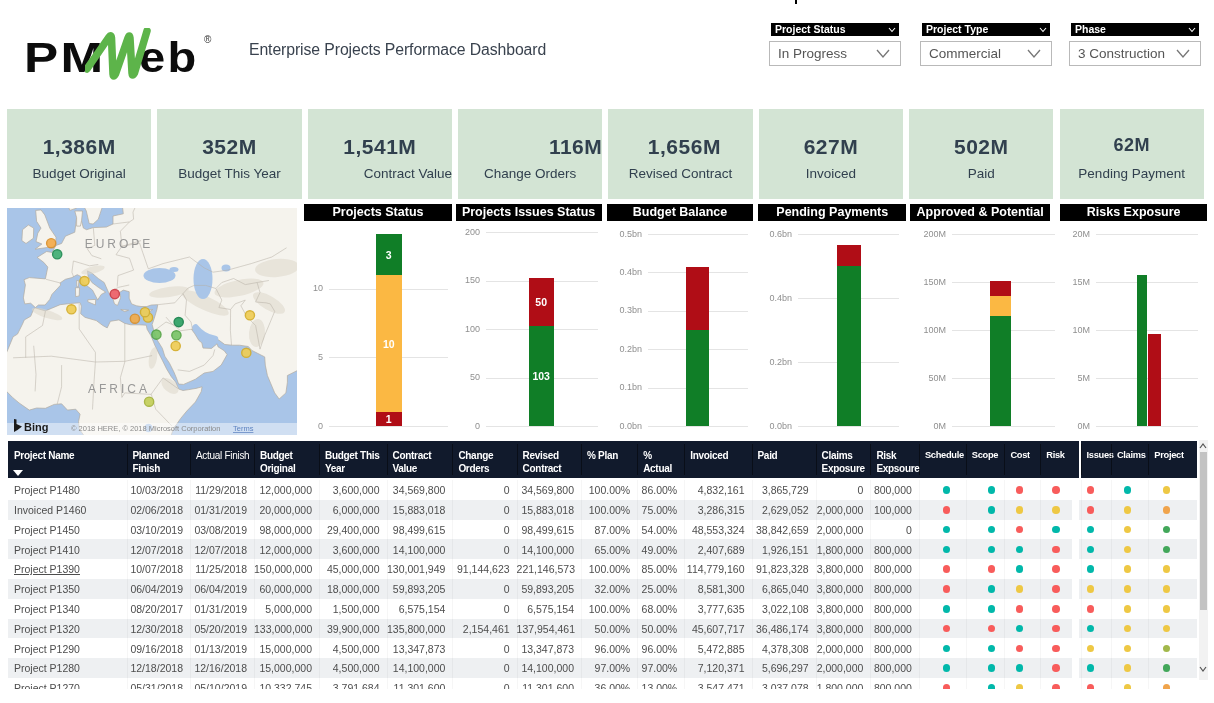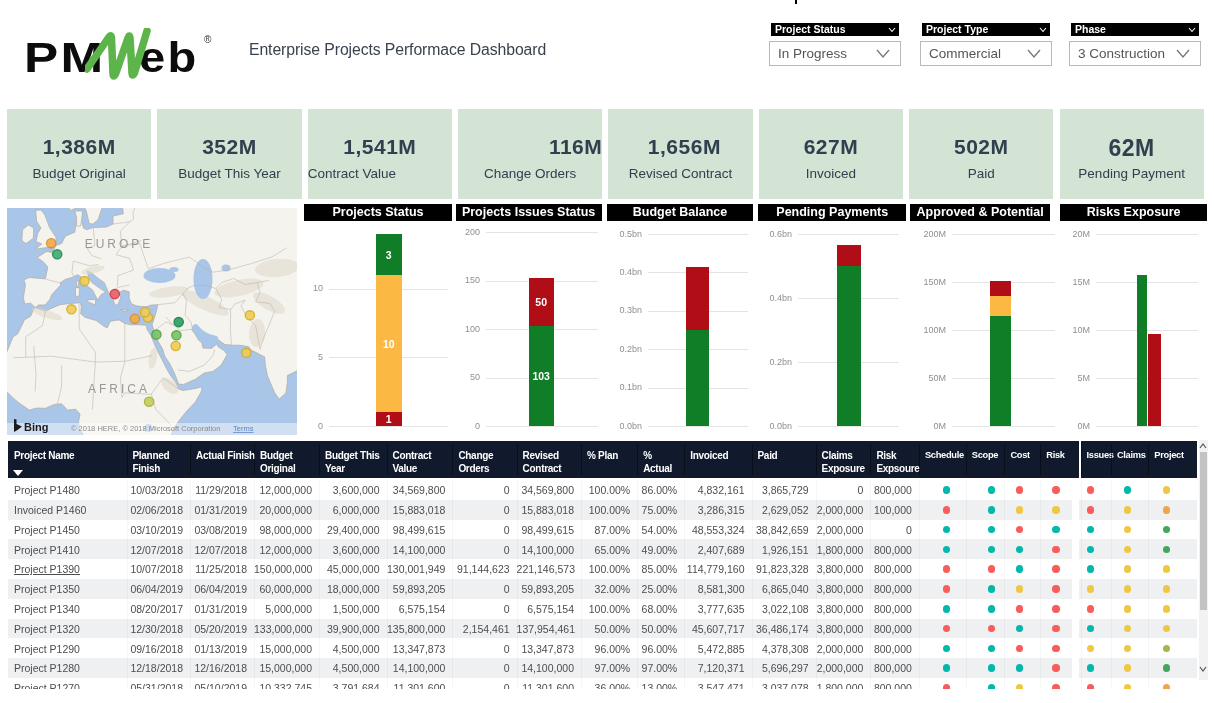--- a/index.html
+++ b/index.html
@@ -40,35 +40,35 @@
     <path d="M1,1 L7,8 L13,1" fill="none" stroke="#777" stroke-width="1.3"></path>
   </svg>
 <div style="left:7.0px;top:109px;width:144.3px;height:90px;background:#d3e4d4;"></div>
 <div style="left:7.0px;top:135px;width:144.3px;height:24px;font-size:21px;font-weight:bold;color:#31404e;text-align:center;letter-spacing:0.5px;">1,386M</div>
 <div style="left:7.0px;top:166px;width:144.3px;height:18px;font-size:13.5px;color:#31404e;text-align:center;">Budget Original</div>
 <div style="left:157.3px;top:109px;width:144.3px;height:90px;background:#d3e4d4;"></div>
 <div style="left:157.3px;top:135px;width:144.3px;height:24px;font-size:21px;font-weight:bold;color:#31404e;text-align:center;letter-spacing:0.5px;">352M</div>
 <div style="left:157.3px;top:166px;width:144.3px;height:18px;font-size:13.5px;color:#31404e;text-align:center;">Budget This Year</div>
 <div style="left:307.7px;top:109px;width:144.3px;height:90px;background:#d3e4d4;"></div>
 <div style="left:307.7px;top:135px;width:144.3px;height:24px;font-size:21px;font-weight:bold;color:#31404e;text-align:center;letter-spacing:0.5px;">1,541M</div>
-<div style="left:307.7px;top:166px;width:144.3px;height:18px;font-size:13.5px;color:#31404e;text-align:left;">Contract Value</div>
+<div style="left:307.7px;top:166px;width:144.3px;height:18px;font-size:13.5px;color:#31404e;text-align:right;">Contract Value</div>
 <div style="left:458.0px;top:109px;width:144.3px;height:90px;background:#d3e4d4;"></div>
 <div style="left:458.0px;top:135px;width:144.3px;height:24px;font-size:21px;font-weight:bold;color:#31404e;text-align:right;letter-spacing:0.5px;">116M</div>
 <div style="left:458.0px;top:166px;width:144.3px;height:18px;font-size:13.5px;color:#31404e;text-align:center;">Change Orders</div>
 <div style="left:608.4px;top:109px;width:144.3px;height:90px;background:#d3e4d4;"></div>
 <div style="left:608.4px;top:135px;width:152px;height:24px;font-size:21px;font-weight:bold;color:#31404e;text-align:center;letter-spacing:0.5px;">1,656M</div>
 <div style="left:608.4px;top:166px;width:144.3px;height:18px;font-size:13.5px;color:#31404e;text-align:center;">Revised Contract</div>
 <div style="left:758.8px;top:109px;width:144.3px;height:90px;background:#d3e4d4;"></div>
 <div style="left:758.8px;top:135px;width:144.3px;height:24px;font-size:21px;font-weight:bold;color:#31404e;text-align:center;letter-spacing:0.5px;">627M</div>
 <div style="left:758.8px;top:166px;width:144.3px;height:18px;font-size:13.5px;color:#31404e;text-align:center;">Invoiced</div>
 <div style="left:909.1px;top:109px;width:144.3px;height:90px;background:#d3e4d4;"></div>
 <div style="left:909.1px;top:135px;width:144.3px;height:24px;font-size:21px;font-weight:bold;color:#31404e;text-align:center;letter-spacing:0.5px;">502M</div>
 <div style="left:909.1px;top:166px;width:144.3px;height:18px;font-size:13.5px;color:#31404e;text-align:center;">Paid</div>
 <div style="left:1059.5px;top:109px;width:144.3px;height:90px;background:#d3e4d4;"></div>
-<div style="left:1059.5px;top:135px;width:144.3px;height:24px;font-size:23px;font-weight:bold;color:#31404e;text-align:center;letter-spacing:0.5px;">62M</div>
+<div style="left:1059.5px;top:135px;width:144.3px;height:24px;font-size:18px;font-weight:bold;color:#31404e;text-align:center;letter-spacing:0.5px;">62M</div>
 <div style="left:1059.5px;top:166px;width:144.3px;height:18px;font-size:13.5px;color:#31404e;text-align:center;">Pending Payment</div>
 <div style="left:304px;top:204px;width:148px;height:17px;background:#000;color:#fff;font-size:12.5px;font-weight:bold;text-align:center;line-height:17px;">Projects Status</div>
 <div style="left:329px;top:426.0px;width:119px;height:1px;background:#e4e4e4;"></div>
 <div style="left:281px;top:420.5px;width:42px;height:11px;font-size:9px;color:#8f8f8f;text-align:right;">0</div>
 <div style="left:329px;top:357.4px;width:119px;height:1px;background:#e4e4e4;"></div>
 <div style="left:281px;top:351.9px;width:42px;height:11px;font-size:9px;color:#8f8f8f;text-align:right;">5</div>
 <div style="left:329px;top:288.9px;width:119px;height:1px;background:#e4e4e4;"></div>
 <div style="left:281px;top:283.4px;width:42px;height:11px;font-size:9px;color:#8f8f8f;text-align:right;">10</div>
 <div style="left:376.0px;top:412.3px;width:25.5px;height:13.7px;background:#b00d16;"></div>
 <div style="left:376.0px;top:413.1px;width:25.5px;height:12px;color:#fff;font-size:10.5px;font-weight:bold;text-align:center;">1</div>
@@ -245,21 +245,21 @@
 </svg>
 <div style="left:8px;top:441px;width:1189px;height:37px;background:#111a2c;"></div>
 <div style="left:1078.5px;top:441px;width:2px;height:37px;background:#fff;"></div>
 <div style="left:14.0px;top:450px;width:110.5px;height:26px;color:#fff;font-size:10px;font-weight:bold;letter-spacing:-0.3px;">
     <span style="position:absolute;left:0;top:0px;white-space:nowrap;">Project Name</span>
   </div>
 <div style="left:132.5px;top:450px;width:55.5px;height:26px;color:#fff;font-size:10px;font-weight:bold;letter-spacing:-0.3px;">
     <span style="position:absolute;left:0;top:0px;white-space:nowrap;">Planned</span>
     <span style="position:absolute;left:0;top:13px;white-space:nowrap;">Finish</span>
   </div>
-<div style="left:196.0px;top:450px;width:56.0px;height:26px;color:#fff;font-size:10px;font-weight:bold;letter-spacing:-0.3px;">
+<div style="left:196.0px;top:450px;width:56.0px;height:26px;color:#fff;font-size:10px;font-weight:normal;letter-spacing:-0.3px;">
     <span style="position:absolute;left:0;top:0px;white-space:nowrap;">Actual Finish</span>
   </div>
 <div style="left:260.0px;top:450px;width:57.0px;height:26px;color:#fff;font-size:10px;font-weight:bold;letter-spacing:-0.3px;">
     <span style="position:absolute;left:0;top:0px;white-space:nowrap;">Budget</span>
     <span style="position:absolute;left:0;top:13px;white-space:nowrap;">Original</span>
   </div>
 <div style="left:325.0px;top:450px;width:59.5px;height:26px;color:#fff;font-size:10px;font-weight:bold;letter-spacing:-0.3px;">
     <span style="position:absolute;left:0;top:0px;white-space:nowrap;">Budget This</span>
     <span style="position:absolute;left:0;top:13px;white-space:nowrap;">Year</span>
   </div>

